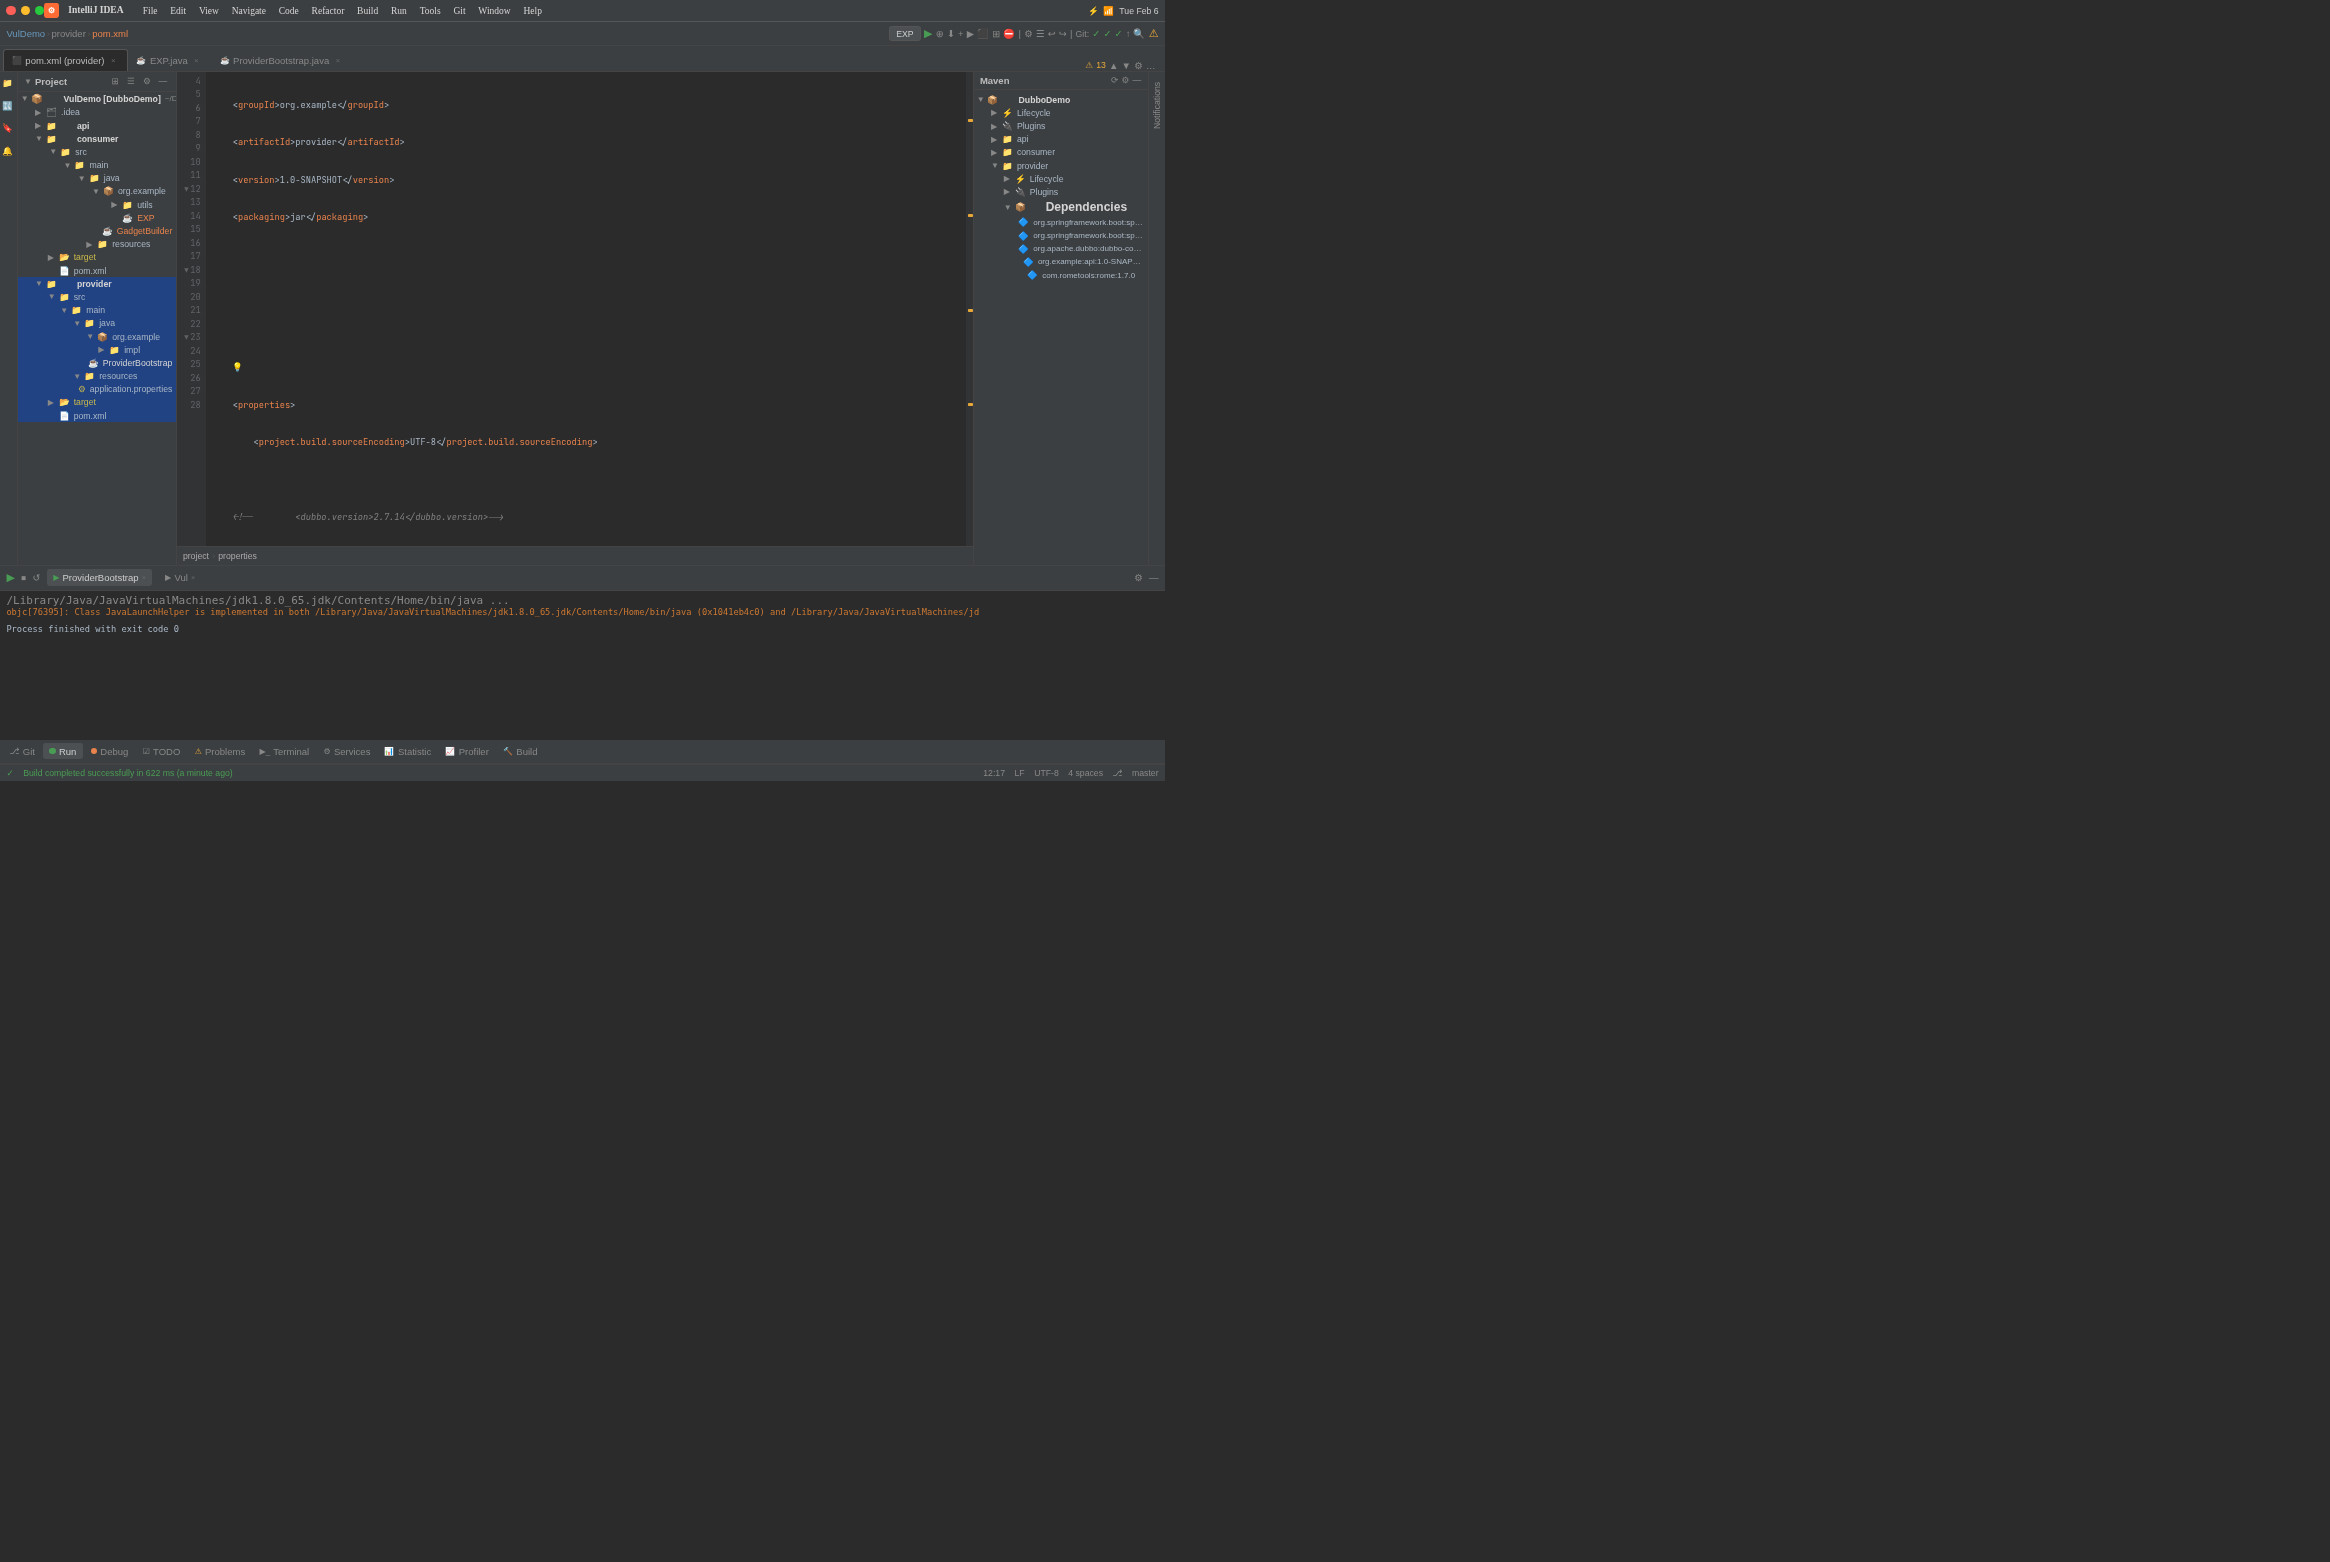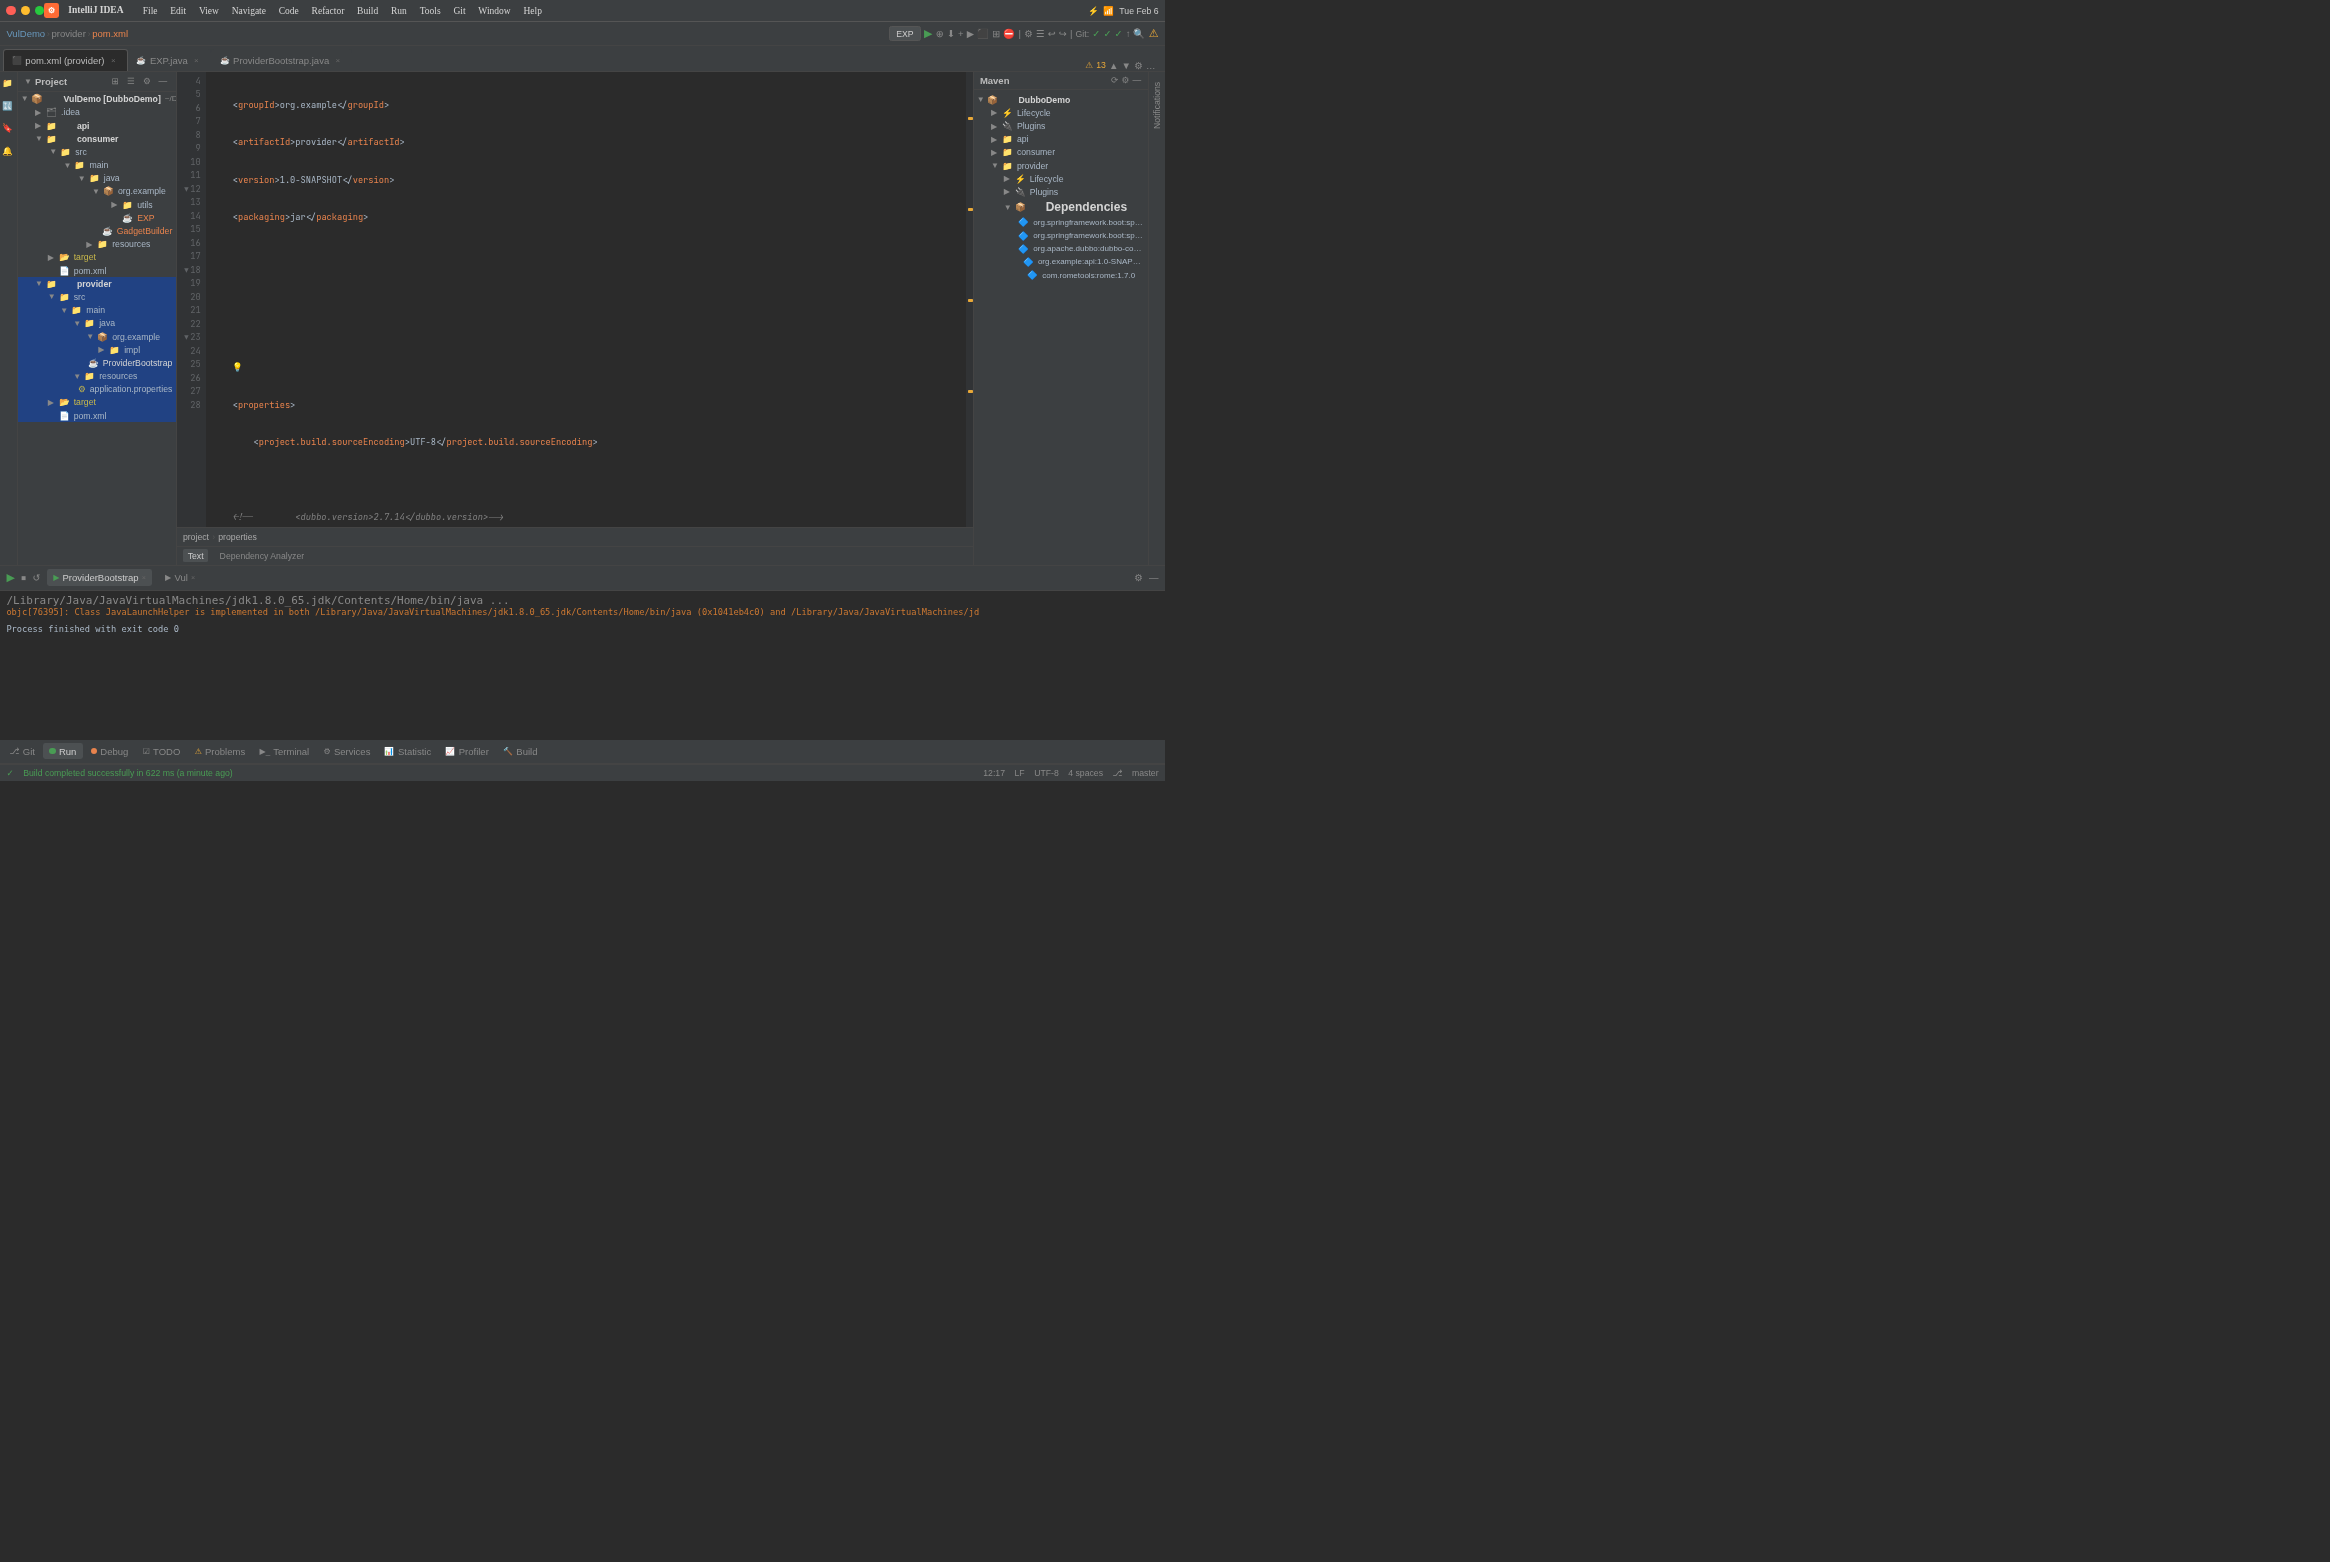--- a/index.html
+++ b/index.html
@@ -826,24 +826,20 @@
           <div style="position:absolute; right:0; top:70%; width:4.8px; height:3.2px; background:#e8a838; border-radius:0.8px;"></div>
         </div>
       </div>
 
       <div class="breadcrumb-bar2">
         <span style="cursor:pointer; color:#aaa;">project</span>
         <span style="color:#555;">›</span>
         <span style="cursor:pointer; color:#aaa;">properties</span>
       </div>
 
-      <div style="height:19px; background:#3c3f41; display:flex; align-items:center; padding:0 6.4px; gap:6.4px; border-top:0.8px solid #444;">
-        <span style="font-size:8.7px; color:#ccc; cursor:pointer; padding:1.6px 4.8px; background:#4c5052; border-radius:1.6px;">Text</span>
-        <span style="font-size:8.7px; color:#888; cursor:pointer; padding:1.6px 4.8px;">Dependency Analyzer</span>
-      </div>
     </div>
 
     <div class="right-panel">
       <div class="right-panel-header">
         <span class="right-panel-title">Maven</span>
         <div class="right-panel-icons">
           <span style="font-size:8.7px; color:#888; cursor:pointer;">⟳</span>
           <span style="font-size:8.7px; color:#888; cursor:pointer;">⚙</span>
           <span style="font-size:8.7px; color:#888; cursor:pointer;">—</span>
         </div>

